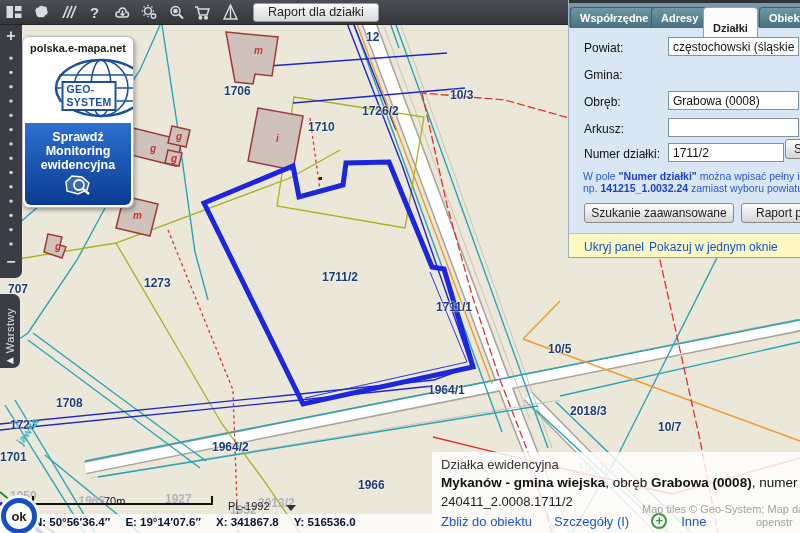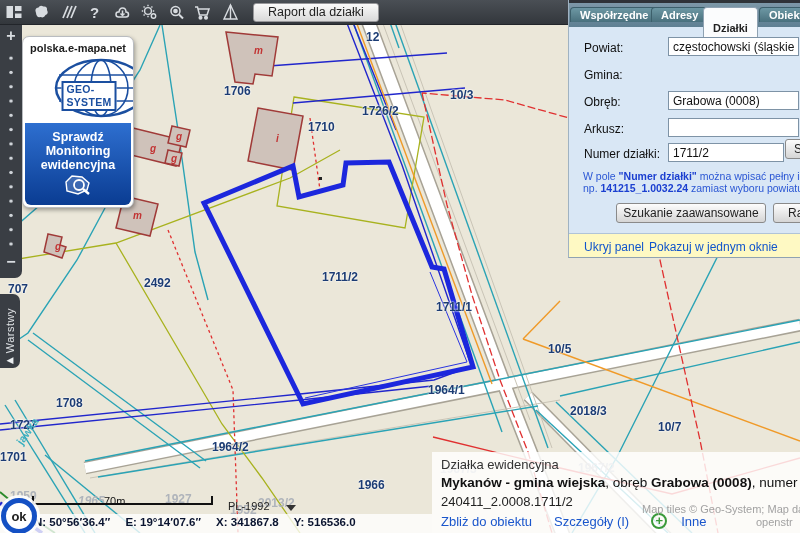--- a/index.html
+++ b/index.html
@@ -52,34 +52,34 @@
     padding:0 3px;line-height:13px;letter-spacing:.3px;}
   #promo-box{position:absolute;left:2px;right:2px;bottom:2px;height:82px;border-radius:0 0 6px 6px;
     background:linear-gradient(#2e6fd0,#0a3c92);color:#fff;text-align:center;font-weight:bold;font-size:12.5px;line-height:14px;padding-top:7px;cursor:pointer;}
   #promo-box svg{margin-top:2px;}
 
   
   #side-panel{position:absolute;left:568px;top:0;width:232px;height:258px;z-index:7;
     background:#d9e7f5;border-left:1px solid #9fb2c2;border-bottom:1px solid #8fa2b2;overflow:hidden;}
   #tabbar{position:absolute;left:0;top:0;width:232px;height:27px;
     background:linear-gradient(#7d98a8,#5e7f92);border-top:3px solid #2f3338;}
-  .tab{position:absolute;top:4px;height:15px;padding:0 9px;border-radius:4px 4px 0 0;
+  .tab{position:absolute;top:4px;height:21px;padding:0 9px;border-radius:4px 4px 0 0;
     background:linear-gradient(#6d98a4,#49707d);border:1px solid #3c5f6b;border-bottom:none;
     color:#fff;font-weight:bold;font-size:11px;display:flex;align-items:center;cursor:pointer;}
   .tab.active{background:#fbfcfd;color:#222;height:40px;border-color:#8fa2b2;}
   .fld-label{position:absolute;left:15px;font-size:12px;color:#101010;}
   .fld-input{position:absolute;left:99px;width:131px;height:19px;background:#fff;border:1px solid #7e93a6;
     font-size:12px;color:#111;padding:0 4px;font-family:"Liberation Sans",sans-serif;}
   #parcel-input{width:116px;}
   #search-btn{position:absolute;left:216px;top:139px;width:52px;height:20px;font-size:12px;color:#222;
     background:linear-gradient(#fdfdfd,#d5d5d5);border:1px solid #8a8a8a;border-radius:3px;text-align:left;padding:0 8px;}
   #hint{position:absolute;left:14px;top:170px;width:300px;font-size:10.5px;line-height:12px;color:#2b57d4;white-space:nowrap;}
   #hint b{color:#1b3fd0;}
   .panel-btn{position:absolute;top:203px;height:20px;font-size:12px;color:#222;
-    background:linear-gradient(#fdfdfd,#d5d5d5);border:1px solid #8a8a8a;border-radius:3px;cursor:pointer;margin-left:32px;}
+    background:linear-gradient(#fdfdfd,#d5d5d5);border:1px solid #8a8a8a;border-radius:3px;cursor:pointer;}
   #btn-adv{left:15px;width:150px;}
   #btn-report{left:172px;width:110px;text-align:left;padding-left:14px;}
   #panel-footer{position:absolute;left:0;top:233px;width:232px;height:25px;background:#fef9c3;border-top:1px solid #b0c4d8;}
   .p-link{position:absolute;top:6px;font-size:12px;color:#1155cc;cursor:pointer;white-space:nowrap;}
 
   
   #info-overlay{position:absolute;left:432px;top:452px;width:368px;height:81px;z-index:3;
     background:rgba(255,255,255,.82);padding:5px 0 0 9px;}
   #info-title{font-size:13px;color:#333;}
   #info-line{font-size:13.5px;color:#111;margin-top:3px;white-space:nowrap;}
@@ -200,21 +200,21 @@
     </g>
   </svg>
 
   <div id="map-labels">
       <span class="ml ml-p" style="left: 366px; top: 30px;">12</span>
       <span class="ml ml-p" style="left: 450px; top: 88px;">10/3</span>
       <span class="ml ml-p" style="left: 224px; top: 84px;">1706</span>
       <span class="ml ml-p" style="left: 362px; top: 104px;">1726/2</span>
       <span class="ml ml-p" style="left: 308px; top: 120px;">1710</span>
       <span class="ml ml-p" style="left: 8px; top: 282px;">707</span>
-      <span class="ml ml-p" style="left: 144px; top: 276px;">2492</span>
+      <span class="ml ml-p" style="left: 144px; top: 276px;">1273</span>
       <span class="ml ml-p" style="left: 322px; top: 270px;">1711/2</span>
       <span class="ml ml-p" style="left: 436px; top: 300px;">1711/1</span>
       <span class="ml ml-p" style="left: 56px; top: 396px;">1708</span>
       <span class="ml ml-p" style="left: 428px; top: 383px;">1964/1</span>
       <span class="ml ml-p" style="left: 212px; top: 440px;">1964/2</span>
       <span class="ml ml-p" style="left: 548px; top: 342px;">10/5</span>
       <span class="ml ml-p" style="left: 570px; top: 404px;">2018/3</span>
       <span class="ml ml-p" style="left: 658px; top: 420px;">10/7</span>
       <span class="ml ml-p" style="left: 358px; top: 478px;">1966</span>
       <span class="ml ml-p" style="left: 10px; top: 418px;">1727</span>

